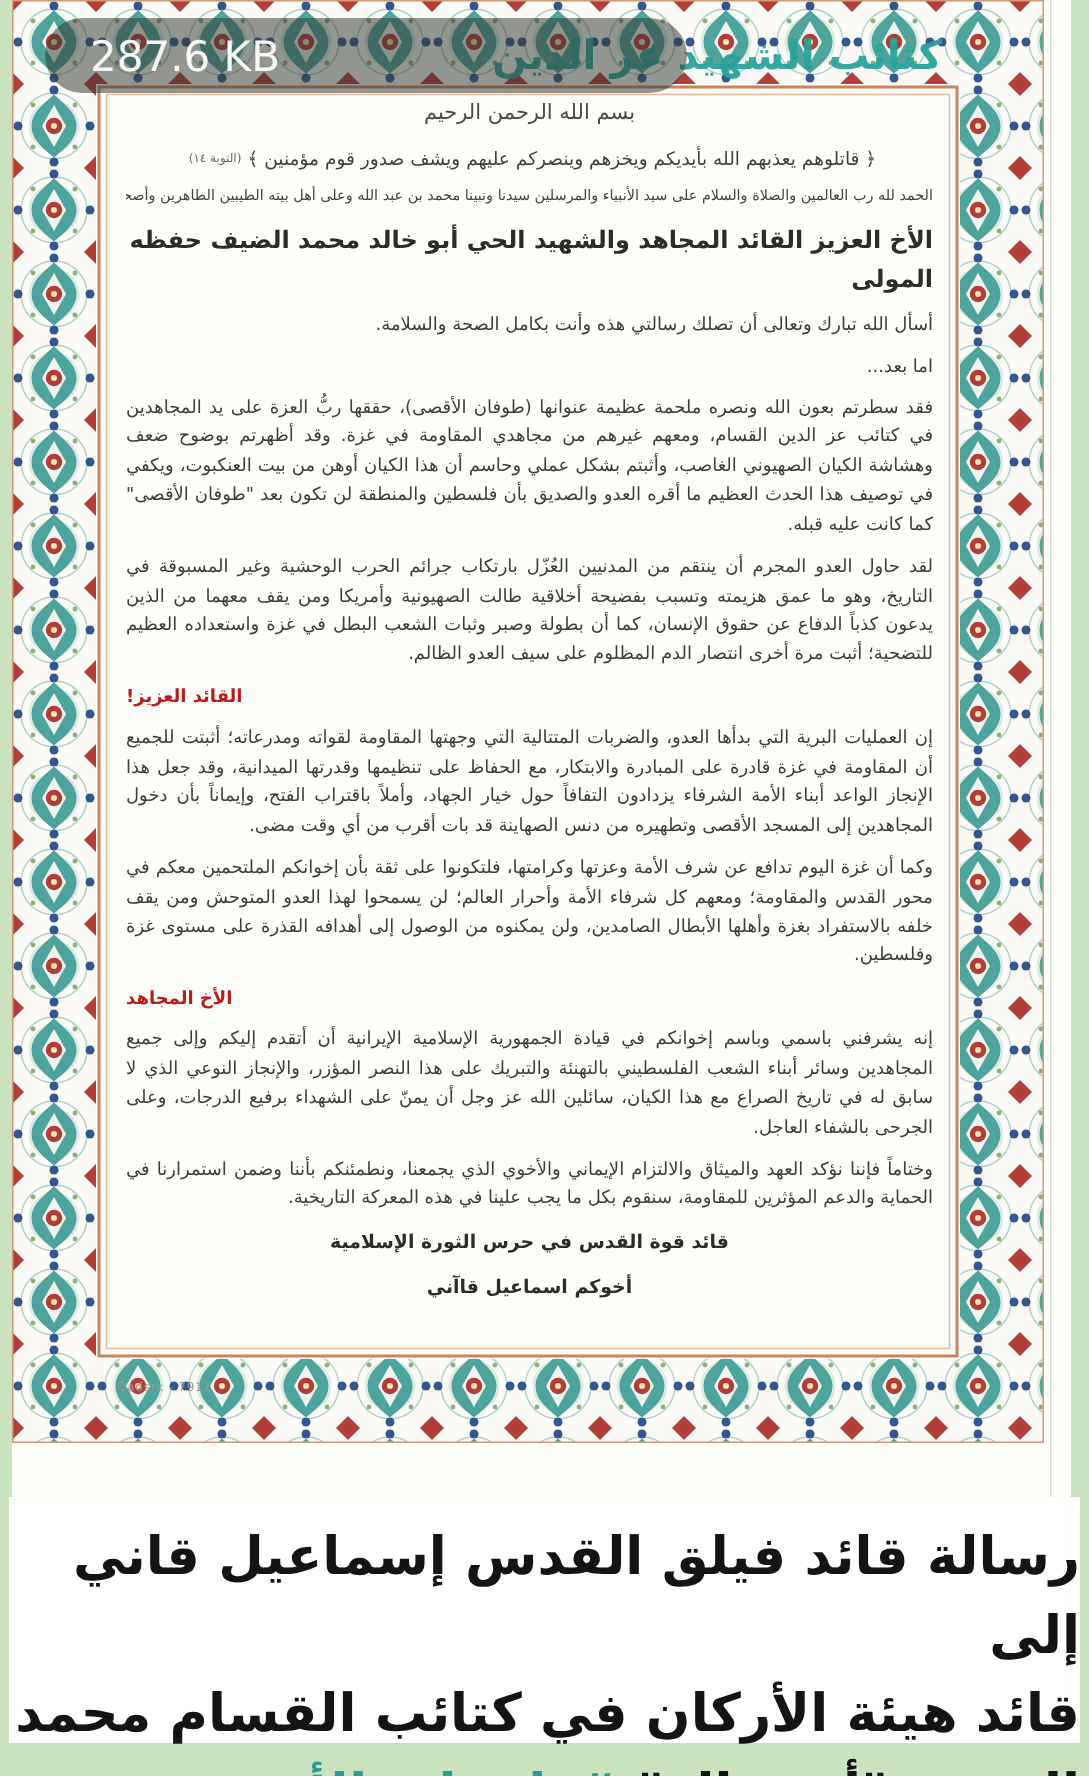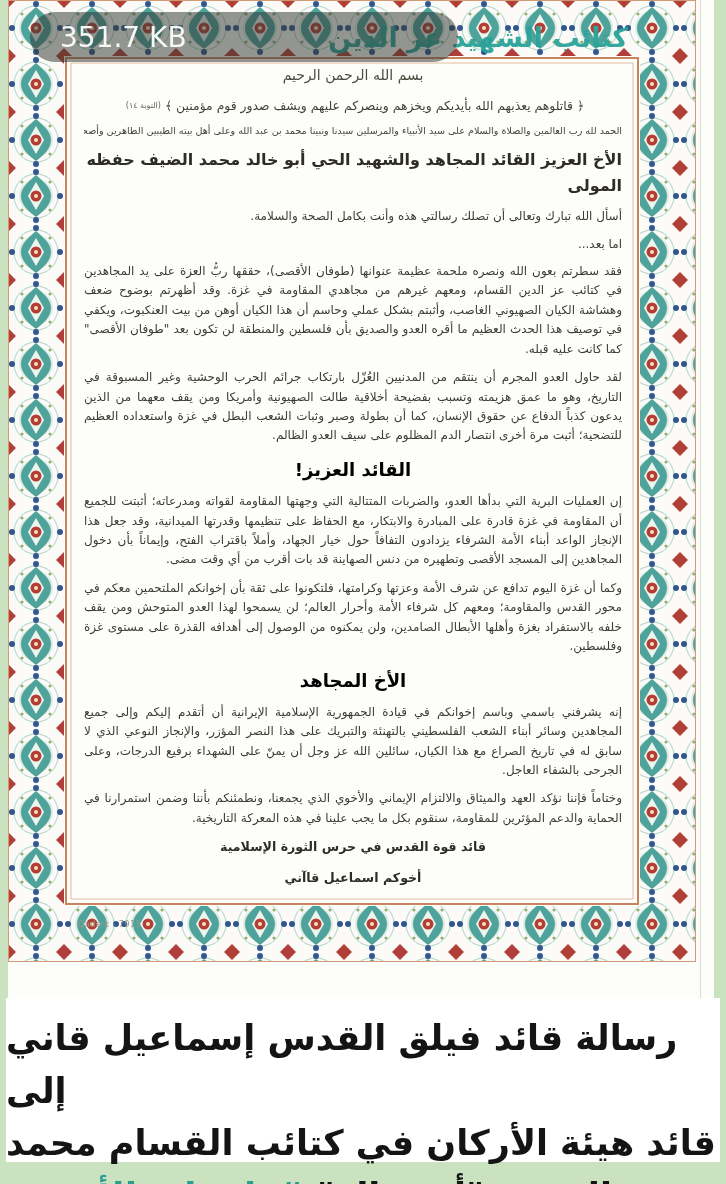--- a/index.html
+++ b/index.html
@@ -24,21 +24,21 @@
   .basmala{font-size:14px;color:#4c4a40;margin:0 0 9px;}
   .verse{font-size:12.4px;color:#413f36;margin:0 0 7px;}
   .cite{font-size:8px;color:#6b685c;vertical-align:middle;padding:0 4px;}
   .hamdala{
     font-size:9.6px;color:#45433a;margin:0 0 9px;white-space:nowrap;
     text-align:justify;text-align-last:justify;overflow:hidden;
   }
   .bold-line{font-weight:bold;font-size:16px;color:#2e2c25;margin:0 0 8px;text-align:right;}
   .plain-line{margin:0 0 8px;text-align:right;}
   p.para{margin:0 0 9px;}
-  .heading{font-weight:bold;font-size:18px;color:#000000;margin:3px 0 8px;text-align:center;}
+  .heading{font-weight:bold;font-size:12px;color:#b91c1c;margin:3px 0 8px;text-align:left;}
   .verse2{text-align:center;font-size:12.6px;color:#39372e;margin:15px 0 14px;}
   .sig{text-align:center;font-weight:bold;font-size:12.6px;color:#2e2c25;margin:0 0 10px;}
   .footer-code{
     position:absolute;left:70px;top:920px;font-size:8px;color:#9b988d;letter-spacing:.5px;
     font-family:"DejaVu Sans",sans-serif;
   }
   
   .watermark{
     position:absolute;top:22px;right:86px;z-index:1;direction:rtl;
     font-size:27px;font-weight:bold;color:#2aa39a;opacity:.95;white-space:nowrap;
@@ -46,21 +46,21 @@
   .size-pill{
     position:absolute;left:22px;top:12px;z-index:2;width:428px;height:50px;
     border-radius:25px;background:rgba(50,56,50,.52);
     display:flex;align-items:center;
   }
   .size-pill .size-text{color:#f7f7f5;font-size:28px;padding-left:30px;direction:ltr;}
   
   .caption{
     position:absolute;left:6px;top:998px;width:714px;height:164px;background:#ffffff;
     box-sizing:border-box;padding-top:14px;
-    direction:rtl;text-align:left;
+    direction:rtl;text-align:right;
     font-weight:bold;font-size:35px;line-height:1.5;color:#141414;
   }
   .hashtag{color:#2a9d8f;}
 </style>
 </head>
 <body>
 
 <div class="photo">
 
   <svg class="frame-svg" width="688" height="962" viewBox="0 0 688 962">
@@ -123,21 +123,21 @@
     <p class="para">وختاماً فإننا نؤكد العهد والميثاق والالتزام الإيماني والأخوي الذي يجمعنا، ونطمئنكم بأننا وضمن استمرارنا في الحماية والدعم المؤثرين للمقاومة، سنقوم بكل ما يجب علينا في هذه المعركة التاريخية.</p>
     <div class="sig">قائد قوة القدس في حرس الثورة الإسلامية</div>
     <div class="sig">أخوكم اسماعيل قاآني</div>
   </div>
 
   <div class="footer-code">Qadsrk - 7911</div>
 
   <div class="watermark">كتائب الشهيد عز الدين</div>
 
   <div class="size-pill">
-    <span class="size-text">351.7 KB</span>
+    <span class="size-text">287.6 KB</span>
   </div>
 </div>
 
 <div class="caption">
   <div>رسالة قائد فيلق القدس إسماعيل قاني إلى</div>
   <div>قائد هيئة الأركان في كتائب القسام محمد</div>
   <div>
     <span>الضيف "أبو خالد" </span><span class="hashtag">#طوفان_الأقصى</span>
   </div>
 </div>

